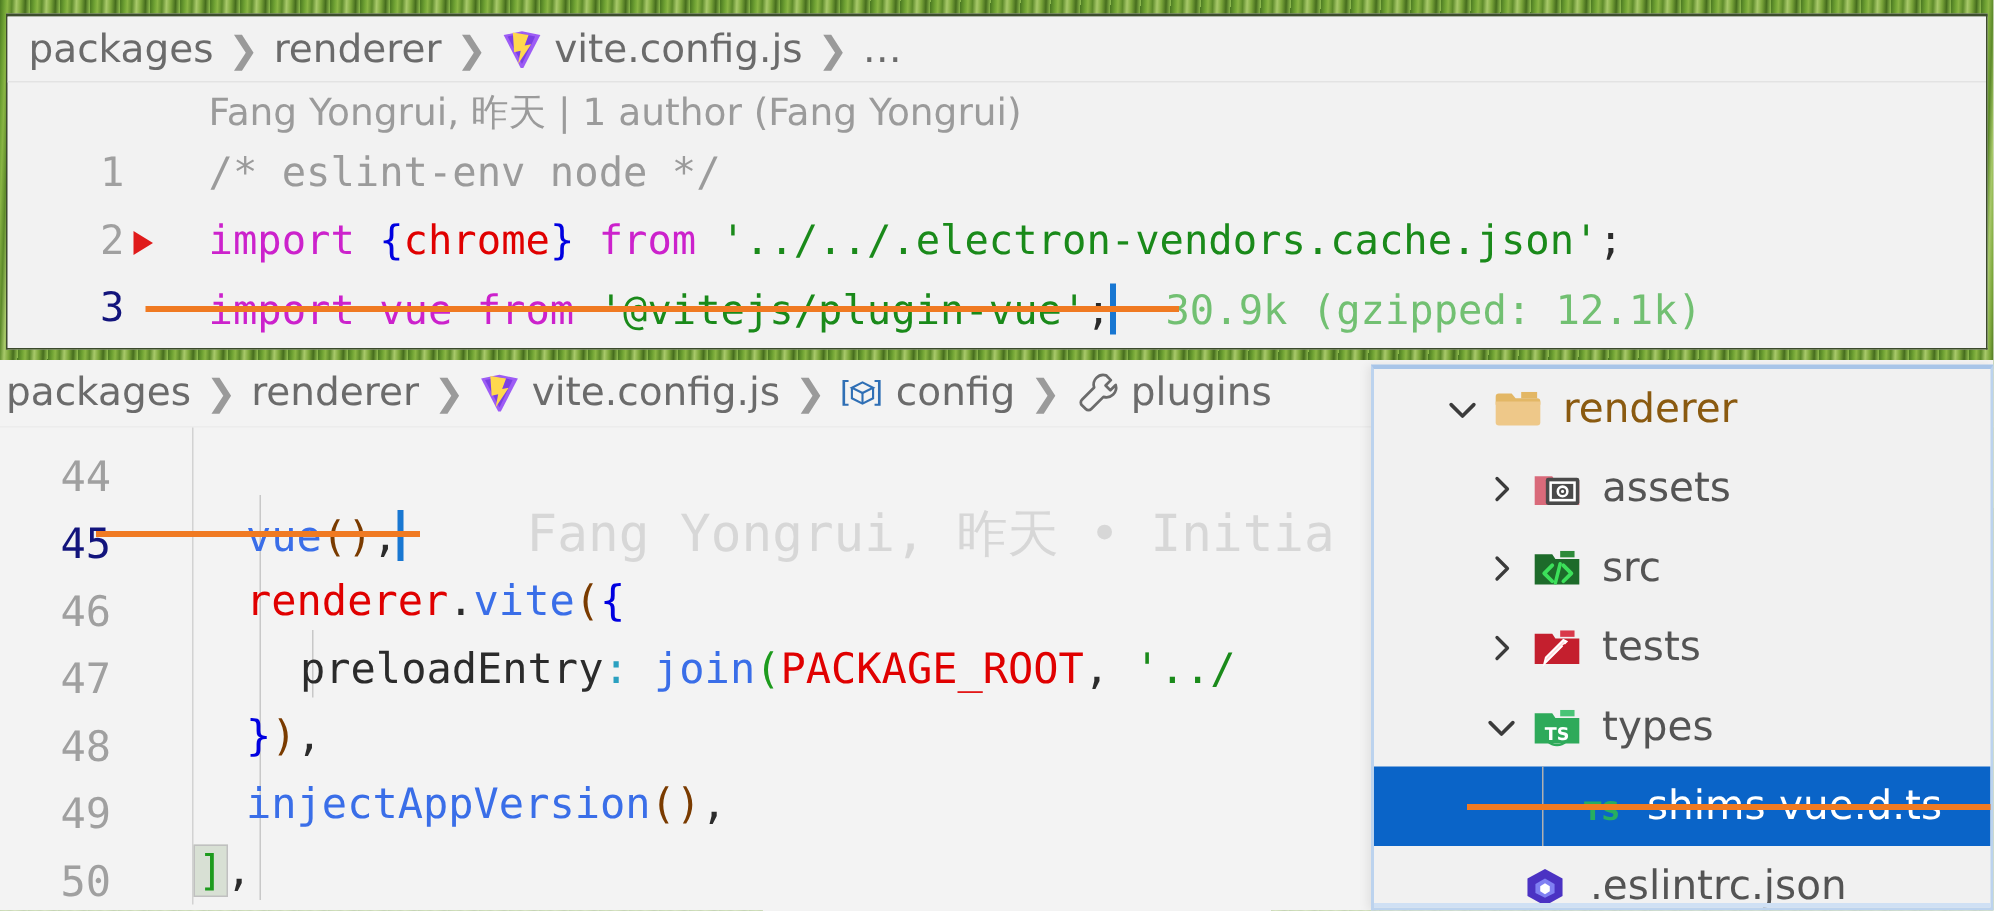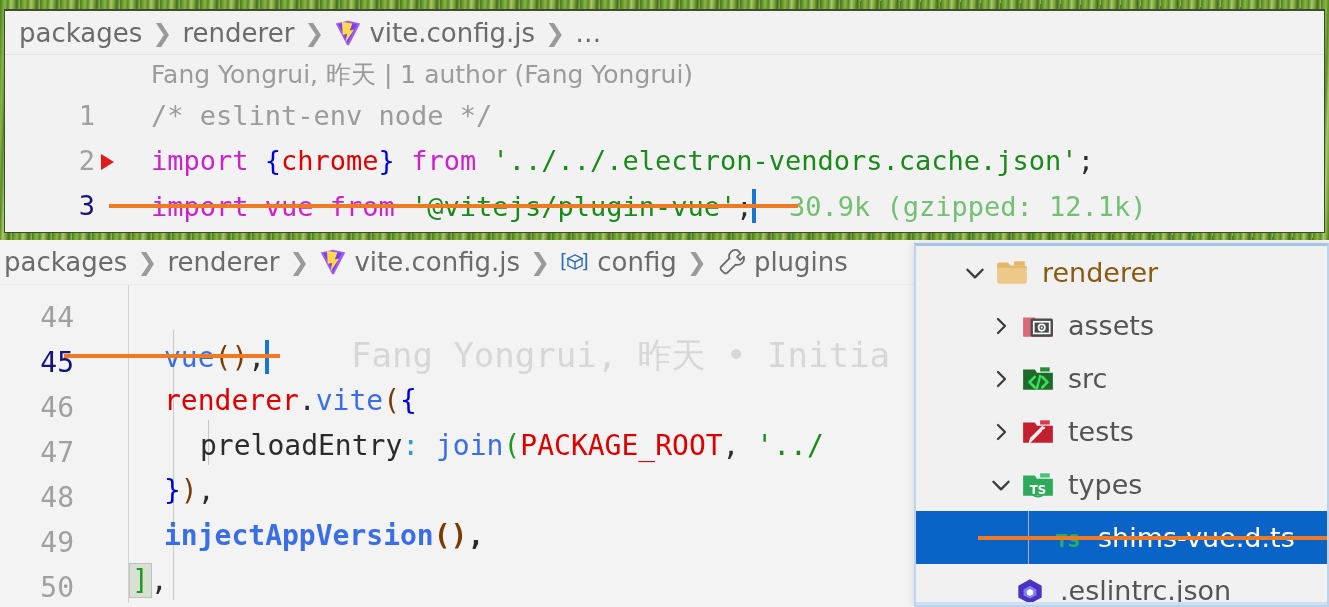--- a/index.html
+++ b/index.html
@@ -34,21 +34,21 @@
     height: 44px; display: flex; align-items: center;
     padding-left: 14px; background: #f2f2f2;
     border-bottom: 1px solid #e3e3e3;
     font-size: 26px; color: #6b6b6b;
     font-family: "DejaVu Sans", sans-serif;
   }
   .bc-sep { color: #9a9a9a; margin: 0 10px; font-size: 24px; }
   .bc-item { color: #6b6b6b; white-space: nowrap; }
   .bc-icon { display: inline-flex; align-items: center; margin-right: 7px; vertical-align: middle; }
 
-  .peek-body { position: relative; padding-left: 12px; }
+  .peek-body { position: relative; }
   .blame-header {
     height: 38px; display: flex; align-items: center;
     padding-left: 134px; font-size: 25px; color: #9b9b9b;
     font-family: "DejaVu Sans", sans-serif; white-space: nowrap;
   }
 
   .code-line {
     position: relative; height: 45px;
     display: flex; align-items: center;
     font-family: "DejaVu Sans Mono", monospace;
@@ -282,21 +282,21 @@
         <span class="mtext" style="padding-left:104px;"><span class="tok-pln">preloadEntry</span><span class="tok-col">:</span> <span class="tok-fn">join</span><span class="tok-grn">(</span><span class="tok-id">PACKAGE_ROOT</span><span class="tok-pln">,</span> <span class="tok-str">'../</span></span>
       </div>
 
       <div class="mline">
         <span class="mlnum">48</span>
         <span class="mtext" style="padding-left:68px;"><span class="tok-brc">}</span><span class="tok-par">)</span><span class="tok-pln">,</span></span>
       </div>
 
       <div class="mline">
         <span class="mlnum">49</span>
-        <span class="mtext" style="padding-left:68px;font-weight:bold;"><span class="tok-fn">injectAppVersion</span><span class="tok-par">()</span><span class="tok-pln">,</span></span>
+        <span class="mtext" style="padding-left:68px;"><span class="tok-fn">injectAppVersion</span><span class="tok-par">()</span><span class="tok-pln">,</span></span>
       </div>
 
       <div class="mline">
         <span class="mlnum">50</span>
         <span class="mtext" style="padding-left:34px;"><span class="bracket-box tok-grn">]</span><span class="tok-pln">,</span></span>
       </div>
     </div>
   </div>
 
   <div class="tree-panel">

